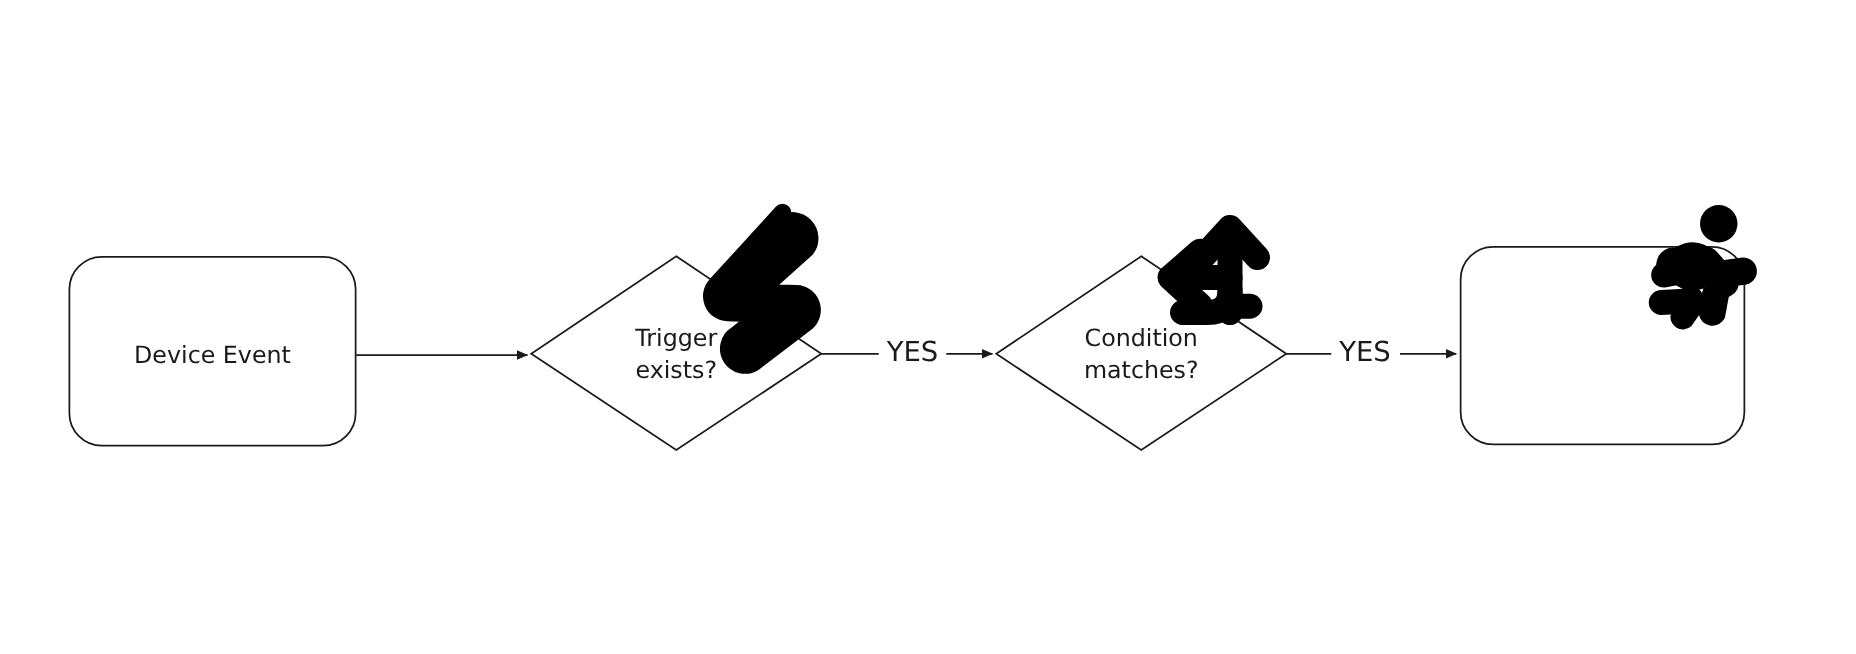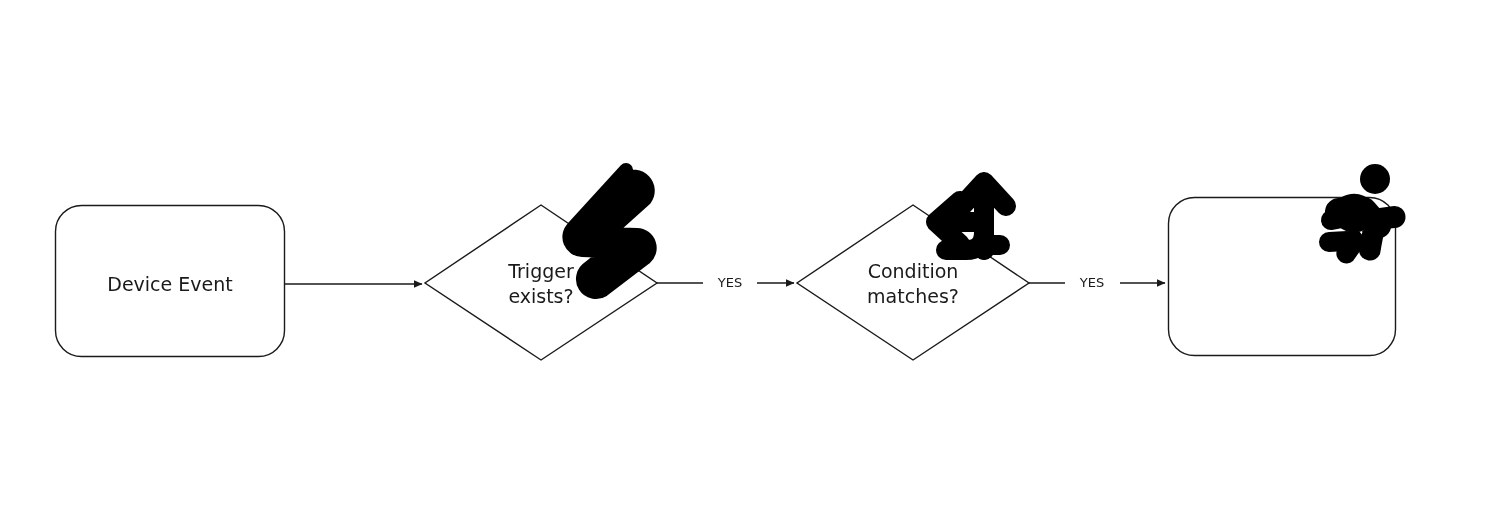--- a/index.html
+++ b/index.html
@@ -31,21 +31,21 @@
     font-size: 19px;
     line-height: 25px;
     font-family: "DejaVu Sans", sans-serif;
     white-space: pre-line;
     pointer-events: none;
   }
   .edge-label {
     position: absolute;
     text-align: center;
     color: #1a1a1a;
-    font-size: 13px;
+    font-size: 22px;
     line-height: 22px;
     font-family: "DejaVu Sans", sans-serif;
   }
   .icon-layer {
     position: absolute;
     left: 0;
     top: 0;
     width: 1485px;
     height: 523px;
     pointer-events: none;

